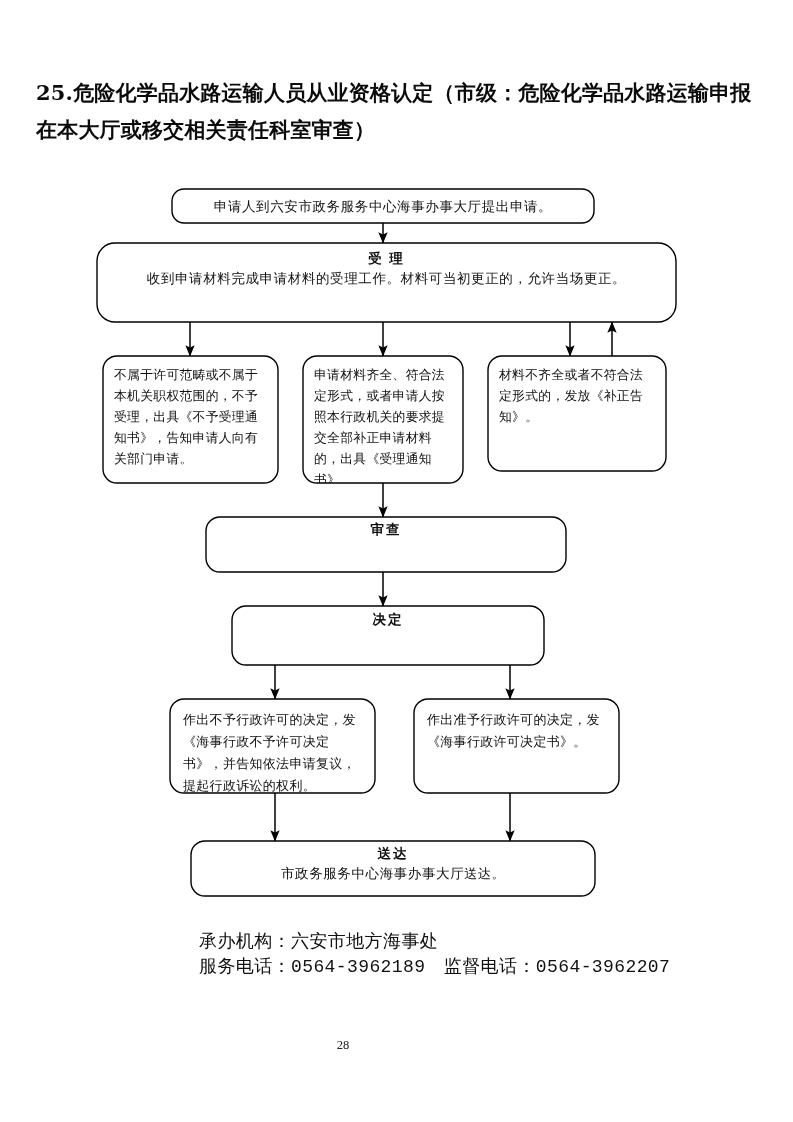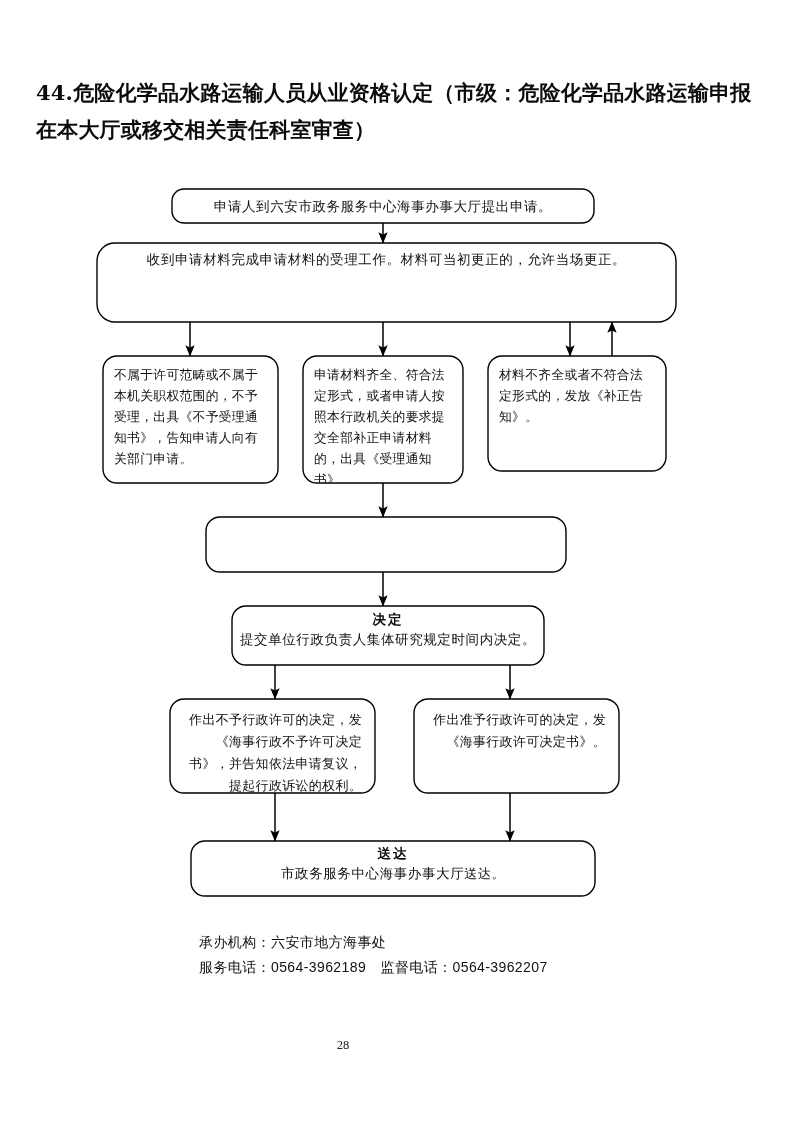--- a/index.html
+++ b/index.html
@@ -82,59 +82,59 @@
     height: 100%;
   }
   .nodetext.para {
     text-align: left;
     font-size: 12.8px;
     line-height: 21px;
     letter-spacing: 0.3px;
     padding: 9px 17px 0 11px;
   }
   .nodetext.para-wide {
-    text-align: right;
+    text-align: left;
     font-size: 13px;
     line-height: 22px;
     letter-spacing: 0.3px;
     padding: 10px 13px 0 13px;
   }
   .nodetext .sm {
     font-size: 13px;
   }
   
   .footer-block {
     position: absolute;
     left: 199px;
     top: 930px;
-    font-size: 14px;
+    font-size: 18px;
     line-height: 25px;
     letter-spacing: 0.4px;
     color: #111111;
-    font-family: Liberation Sans, sans-serif;
+    font-family: Liberation Mono, monospace;
   }
   .footer-block .row { display: block; white-space: pre; }
   .page-number {
     position: absolute;
     left: 0;
     top: 1038px;
     width: 686px;
     text-align: center;
     font-size: 12.5px;
     color: #222222;
     font-family: "Liberation Serif", "DejaVu Serif", serif;
   }
 </style>
 </head>
 <body>
 
 <div class="page">
 
   <div class="title-block">
-    <span class="title-line">44.危险化学品水路运输人员从业资格认定（市级：危险化学品水路运输申报</span>
+    <span class="title-line">25.危险化学品水路运输人员从业资格认定（市级：危险化学品水路运输申报</span>
     <span class="title-line">在本大厅或移交相关责任科室审查）</span>
   </div>
 
   <div class="chart-wrap">
     <svg class="flow" width="793" height="1122" viewBox="0 0 793 1122" xmlns="http://www.w3.org/2000/svg">
       <defs>
         <marker id="arrowhead" markerWidth="9" markerHeight="9" refX="7.2" refY="3.4" orient="auto" markerUnits="strokeWidth">
           <path d="M0,0.3 L7.6,3.4 L0,6.5 L1.5,3.4 Z" fill="#000000"></path>
         </marker>
       </defs>
@@ -169,20 +169,21 @@
           <div xmlns="http://www.w3.org/1999/xhtml" class="nodetext single">
             <span class="bd">申请人到六安市政务服务中心海事办事大厅提出申请。</span>
           </div>
         </foreignObject>
       </g>
 
       <g>
         <rect class="node-box" x="97" y="243" width="579" height="79" rx="18" ry="18"></rect>
         <foreignObject x="97" y="250" width="579" height="72">
           <div xmlns="http://www.w3.org/1999/xhtml" class="nodetext">
+            <span class="hd">受 理</span>
             <span class="bd">收到申请材料完成申请材料的受理工作。材料可当初更正的，允许当场更正。</span>
           </div>
         </foreignObject>
       </g>
 
       <g>
         <rect class="node-box" x="103" y="356" width="175" height="127" rx="14" ry="14"></rect>
         <foreignObject x="103" y="356" width="175" height="127">
           <div xmlns="http://www.w3.org/1999/xhtml" class="nodetext para">
             <span>不属于许可范畴或不属于本机关职权范围的，不予受理，出具《不予受理通知书》，告知申请人向有关部门申请。</span>
@@ -205,30 +206,30 @@
           <div xmlns="http://www.w3.org/1999/xhtml" class="nodetext para">
             <span>材料不齐全或者不符合法定形式的，发放《补正告知》。</span>
           </div>
         </foreignObject>
       </g>
 
       <g>
         <rect class="node-box" x="206" y="517" width="360" height="55" rx="14" ry="14"></rect>
         <foreignObject x="206" y="521" width="360" height="52">
           <div xmlns="http://www.w3.org/1999/xhtml" class="nodetext">
+            <span class="hd">审查</span>
           </div>
         </foreignObject>
       </g>
 
       <g>
         <rect class="node-box" x="232" y="606" width="312" height="59" rx="14" ry="14"></rect>
         <foreignObject x="232" y="611" width="312" height="55">
           <div xmlns="http://www.w3.org/1999/xhtml" class="nodetext">
             <span class="hd">决定</span>
-            <span class="bd">提交单位行政负责人集体研究规定时间内决定。</span>
           </div>
         </foreignObject>
       </g>
 
       <g>
         <rect class="node-box" x="170" y="699" width="205" height="94" rx="14" ry="14"></rect>
         <foreignObject x="170" y="699" width="205" height="94">
           <div xmlns="http://www.w3.org/1999/xhtml" class="nodetext para-wide">
             <span>作出不予行政许可的决定，发《海事行政不予许可决定书》，并告知依法申请复议，提起行政诉讼的权利。</span>
           </div>

